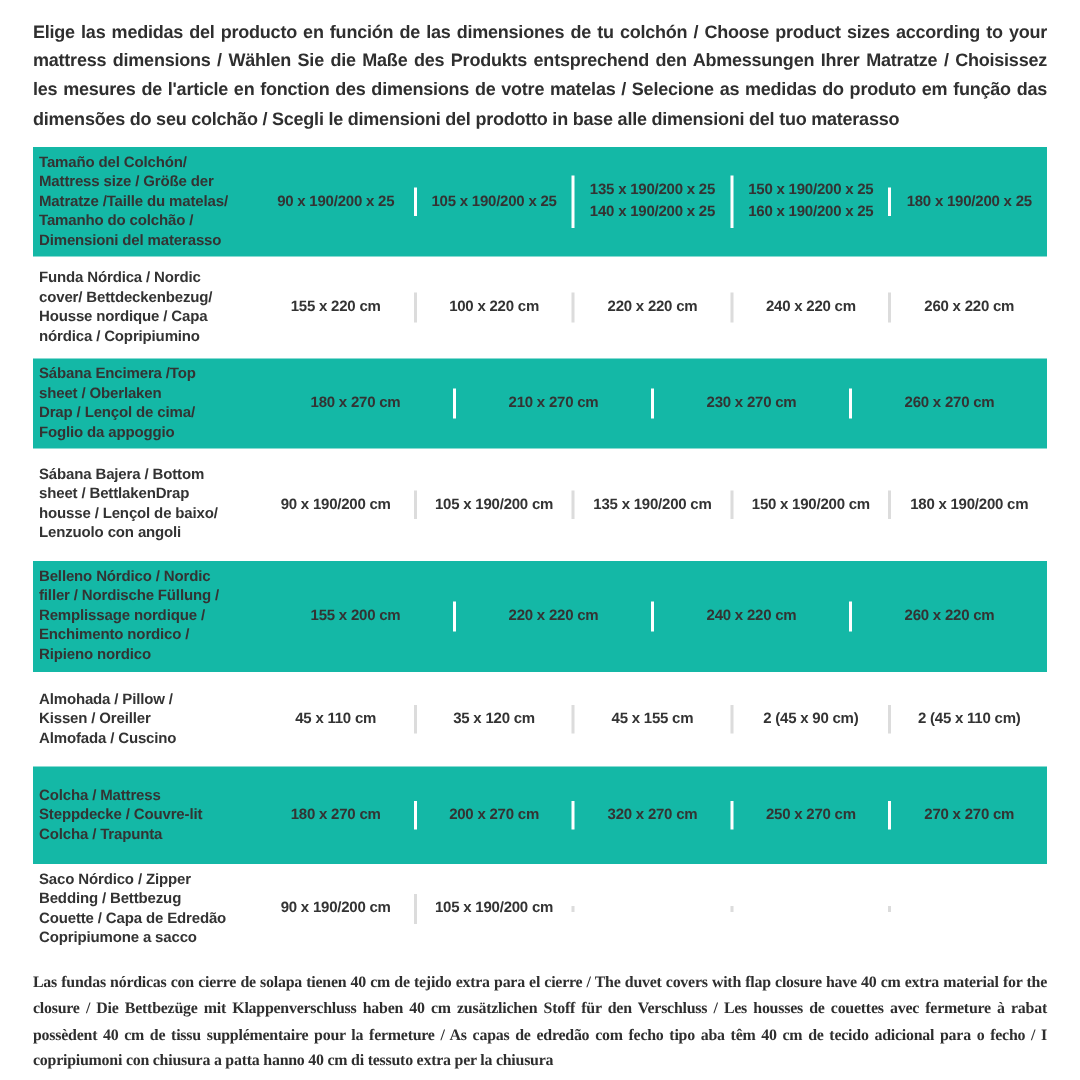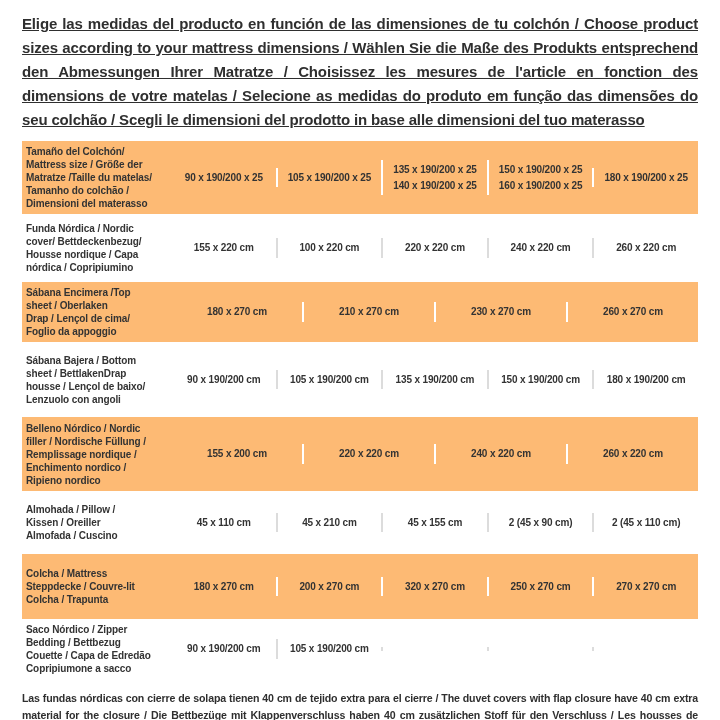--- a/index.html
+++ b/index.html
@@ -15,37 +15,36 @@
     font-weight: bold;
     color: #333333;
   }
   .page {
     box-sizing: border-box;
     width: 720px;
     height: 720px;
     padding: 12px 22px 6px 22px;
   }
   .header-text {
-    font-size: 15px;
+    font-size: 12px;
     line-height: 1.6;
     text-align: justify;
     letter-spacing: -0.15px;
     color: #2f2f2f;
-    text-decoration: underline;
   }
   .size-table {
     margin-top: 9px;
   }
   .t-row {
     display: flex;
     align-items: stretch;
     --divider: #dcdcdc;
   }
   .t-row.stripe {
-    background: #fdba74;
+    background: #14b8a6;
     --divider: #ffffff;
   }
   .label-cell {
     flex: none;
     width: 150px;
     display: flex;
     align-items: center;
     padding: 4px 2px 4px 4px;
     box-sizing: border-box;
     font-size: 10px;
@@ -76,20 +75,21 @@
   .data-cell + .data-cell {
     border-left: 2px solid var(--divider);
   }
   .footer-text {
     margin-top: 11px;
     font-size: 10.6px;
     line-height: 1.65;
     text-align: justify;
     letter-spacing: -0.15px;
     color: #2f2f2f;
+    font-family: Liberation Serif, serif;
   }
 </style>
 </head>
 <body>
 
 <div class="page">
 
   <div class="header-text">Elige las medidas del producto en función de las dimensiones de tu colchón / Choose product sizes according to your mattress dimensions / Wählen Sie die Maße des Produkts entsprechend den Abmessungen Ihrer Matratze / Choisissez les mesures de l'article en fonction des dimensions de votre matelas / Selecione as medidas do produto em função das dimensões do seu colchão / Scegli le dimensioni del prodotto in base alle dimensioni del tuo materasso</div>
 
   <div class="size-table">
@@ -165,21 +165,21 @@
         <div class="data-cell">260 x 220 cm</div>
       </div>
     </div>
 
     <div class="t-row" style="min-height:63px">
       <div class="label-cell">Almohada  / Pillow /
 Kissen / Oreiller
 Almofada / Cuscino</div>
       <div class="cells">
         <div class="data-cell">45 x 110 cm</div>
-        <div class="data-cell">45 x 210 cm</div>
+        <div class="data-cell">35 x 120 cm</div>
         <div class="data-cell">45 x 155 cm</div>
         <div class="data-cell">2 (45 x 90 cm)</div>
         <div class="data-cell">2 (45 x 110 cm)</div>
       </div>
     </div>
 
     <div class="t-row stripe" style="min-height:65px">
       <div class="label-cell">Colcha / Mattress
 Steppdecke / Couvre-lit
 Colcha / Trapunta</div>

